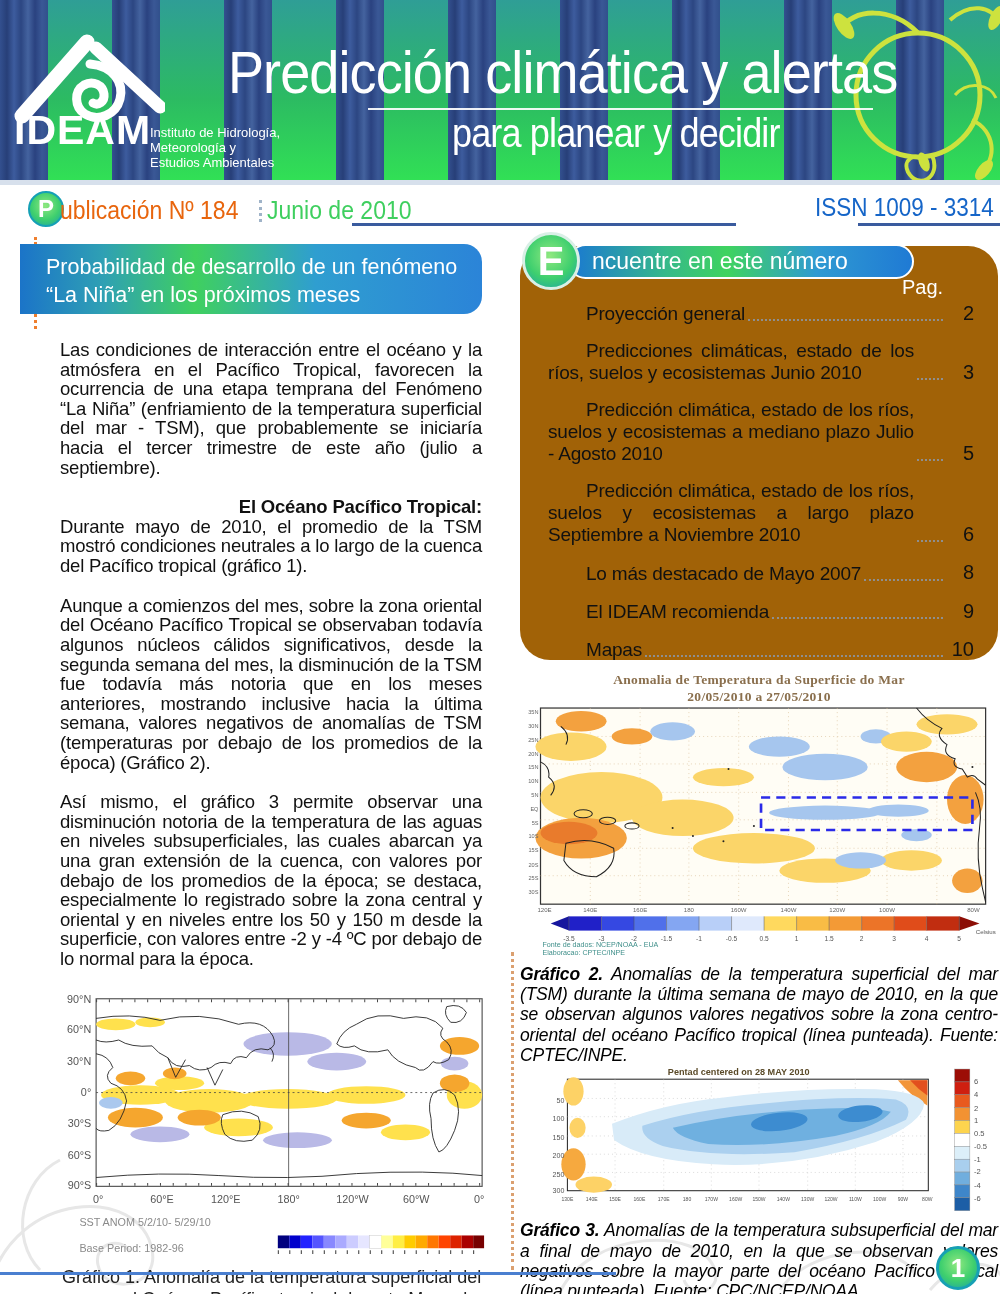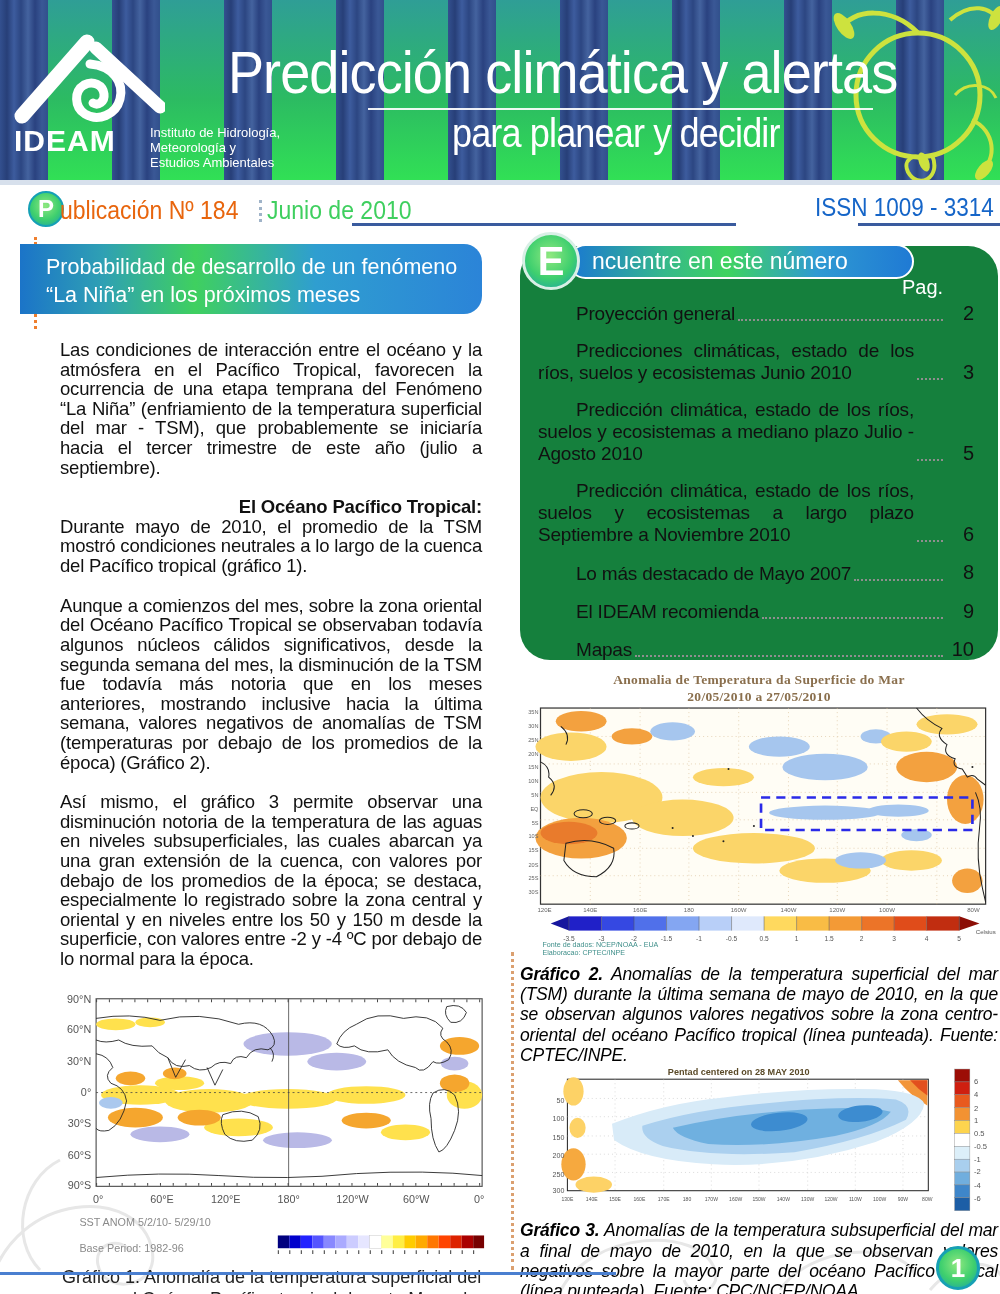--- a/index.html
+++ b/index.html
@@ -10,21 +10,21 @@
   .hdr { position:absolute; left:0; top:0; width:1000px; height:180px;
     background:
       repeating-linear-gradient(90deg,
         #33508f 0px,#273f78 7px,#3d5c9e 14px,#2c4682 21px,#44639f 28px,#2a4280 35px,#3a5896 42px,#31508c 48px,
         transparent 48px, transparent 112px),
       linear-gradient(180deg,#2f9e96 0%,#2cbb62 55%,#31e055 100%);
   }
   .hdr-underline { position:absolute; left:0; top:180px; width:1000px; height:5px; background:#d7e0ec; }
   .vine { position:absolute; right:0; top:0; }
   .logo-mark { position:absolute; left:10px; top:16px; }
-  .logo-word { position:absolute; left:14px; top:124px; color:#fff; font-size:30px; font-weight:bold; letter-spacing:1px; }
+  .logo-word { position:absolute; left:14px; top:107px; color:#fff; font-size:41px; font-weight:bold; letter-spacing:1px; }
   .logo-org { position:absolute; left:150px; top:126px; color:#fff; font-size:13px; line-height:1.15; }
   .hdr-title { position:absolute; left:228px; top:38px; color:#fff; font-size:60px; white-space:nowrap;
     transform:scaleX(.9); transform-origin:left; letter-spacing:-1px; }
   .hdr-subrule { position:absolute; left:368px; top:108px; width:505px; height:2px; background:rgba(255,255,255,.92); }
   .hdr-subtitle { position:absolute; left:452px; top:110px; color:#fff; font-size:41px; white-space:nowrap;
     transform:scaleX(.88); transform-origin:left; letter-spacing:-1px; }
 
   
   .badge { border-radius:50%; color:#fff; font-weight:bold; display:flex; align-items:center; justify-content:center;
     background:radial-gradient(circle at 48% 40%, #8fe87f 0%, #3ecf6e 55%, #179fae 100%); border:2px solid #15a0b5; }
@@ -50,21 +50,21 @@
   .fig1-wrap { margin-left:42px; margin-top:-4px; }
   .cap1 { margin:2px 0 0 62px; width:442px; font-size:18px; line-height:1.22; color:#222; }
 
   
   .right-col { position:absolute; left:520px; top:232px; width:478px; z-index:1; }
   .toc-badge { position:absolute; left:2px; top:0px; width:58px; height:58px; font-size:40px; z-index:3; border:3px solid #d9efe6; }
   .toc-pill { position:absolute; left:48px; top:12px; height:35px; width:346px; border-radius:18px; z-index:2;
     background:linear-gradient(90deg,#1a78d2 0%,#36b98a 28%,#3fd35f 46%,#2f9ad2 72%,#1f7ad4 100%);
     border:2px solid #fff; color:#fff; font-size:23px; display:flex; align-items:center; padding-left:22px; }
   .toc-pag { position:absolute; left:382px; top:44px; color:#fff; font-size:20px; z-index:2; }
-  .toc-box { margin-top:14px; background:#15803d; border-radius:30px; height:414px; padding:56px 24px 14px 18px; overflow:hidden; }
+  .toc-box { margin-top:14px; background:#a16207; border-radius:30px; height:414px; padding:56px 24px 14px 28px; overflow:hidden; }
   .toc-item { display:flex; align-items:flex-end; margin-bottom:15px; color:#111; font-size:19px; line-height:1.16; }
   .toc-text { text-indent:38px; letter-spacing:-.2px; text-align:justify; }
   .toc-dots { flex:1; min-width:26px; border-bottom:2.5px dotted #8f8f8f; margin:0 3px 4px 3px; }
   .toc-page { min-width:28px; text-align:right; font-size:20px; }
 
   .g2-title { margin-top:12px; text-align:center; color:#8a6f4d; font-weight:bold; font-size:13.5px; line-height:1.25; letter-spacing:.3px;font-family:Liberation Serif, serif; }
   .fig-caption { margin-top:4px; font-size:17.5px; font-style:italic; line-height:1.16; color:#000000; text-align:justify; letter-spacing:-.2px; }
   .fig-caption b { font-style:italic; }
   .g3-title { margin-top:6px; text-align:center; color:#3a3a3a; font-weight:bold; font-size:13.5px; letter-spacing:.4px; }
 

